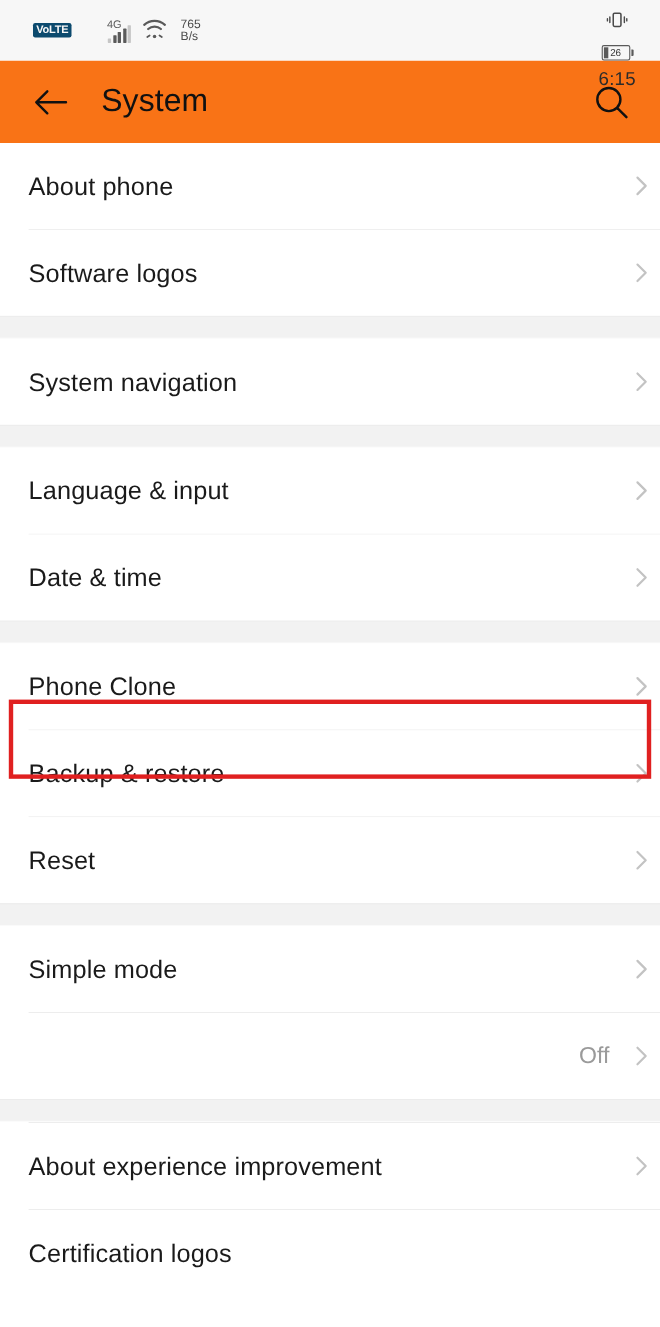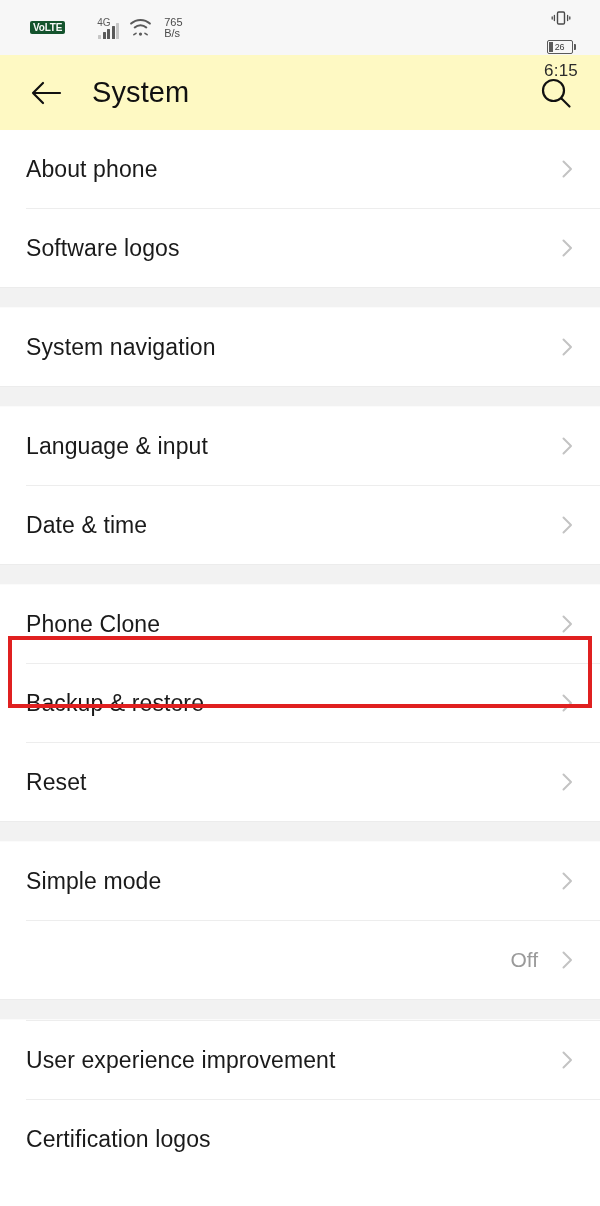--- a/index.html
+++ b/index.html
@@ -39,21 +39,21 @@
     align-items: center;
     gap: 9px;
   }
   .status-right {
     display: flex;
     align-items: center;
     gap: 8px;
     flex-direction: column;
   }
   .volte-badge {
-    background: #14532d;
+    background: #0c4a6e;
     color: #f7f7f7;
     font-size: 10px;
     font-weight: bold;
     letter-spacing: -0.2px;
     padding: 2px 3px 1px 3px;
     border-radius: 2px;
     line-height: 1;
     font-family: "Liberation Sans", sans-serif;
   }
   .signal-wrap {
@@ -141,21 +141,21 @@
     width: 2px;
     height: 6px;
     background: #5a5a5a;
     border-radius: 0 1px 1px 0;
     margin-left: 1px;
   }
 
   
   .app-bar {
     height: 75px;
-    background: #fef9c3;
+    background: #f97316;
     display: flex;
     align-items: center;
     padding: 0 22px 0 26px;
     box-sizing: border-box;
   }
   .back-btn {
     width: 40px;
     height: 40px;
     display: flex;
     align-items: center;
@@ -191,21 +191,21 @@
     background: #f2f2f2;
     border-top: 1px solid #ececec;
     border-bottom: 1px solid #fbfbfb;
     box-sizing: border-box;
   }
   .row {
     position: relative;
     height: 78px;
     display: flex;
     align-items: center;
-    padding: 0 22px 0 26px;
+    padding: 0 6px 0 26px;
     box-sizing: border-box;
     background: #ffffff;
     cursor: pointer;
   }
   .row-label {
     font-size: 23px;
     color: #1a1a1a;
     letter-spacing: 0.1px;
     white-space: nowrap;
   }
@@ -434,21 +434,21 @@
                 <path d="M7.5 3.5L15 11l-7.5 7.5" stroke="#c3c3c3" stroke-width="2" fill="none" stroke-linecap="round" stroke-linejoin="round"></path>
               </svg>
             </span>
           </span>
         </div>
       </div>
       <div class="group-gap"></div>
       <div class="group">
         <div class="divider"></div>
         <div class="row">
-          <span class="row-label">User experience improvement</span>
+          <span class="row-label">About experience improvement</span>
           <span class="row-right">
             <span>
               <svg class="chev" viewBox="0 0 22 22">
                 <path d="M7.5 3.5L15 11l-7.5 7.5" stroke="#c3c3c3" stroke-width="2" fill="none" stroke-linecap="round" stroke-linejoin="round"></path>
               </svg>
             </span>
           </span>
         </div>
         <div class="divider"></div>
         <div class="row">

